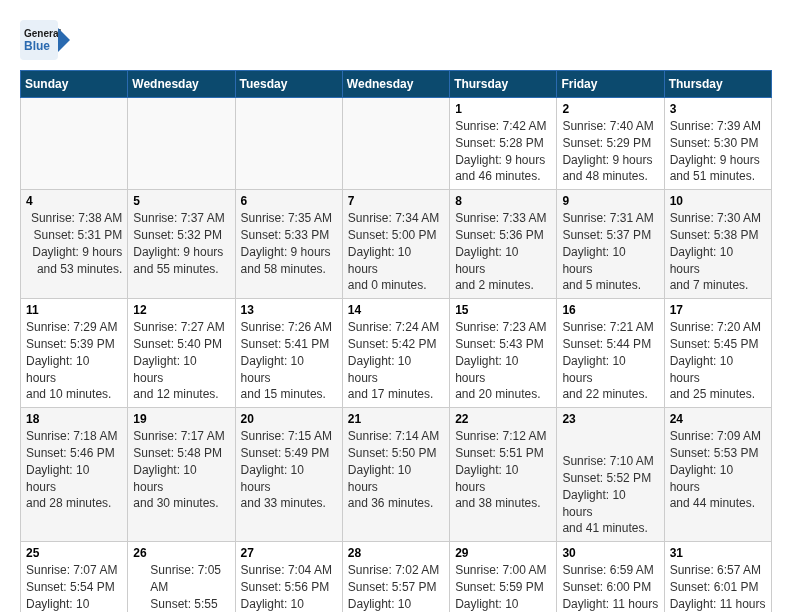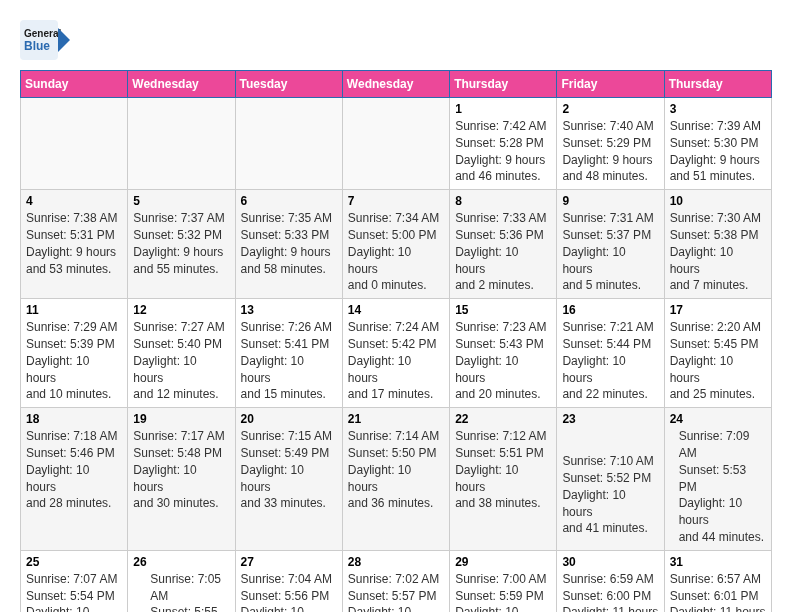--- a/index.html
+++ b/index.html
@@ -34,21 +34,21 @@
       font-size: 16px;
       color: #333;
       margin-top: 2px;
     }
     .calendar {
       width: 100%;
       border-collapse: collapse;
       font-size: 11px;
     }
     .calendar th {
-      background-color: #ec4899;
+      background-color: #0c4a6e;
       color: #fff;
       padding: 6px 4px;
       text-align: left;
       font-size: 12px;
       font-weight: bold;
       border: 1px solid #2a6ab0;
     }
     .calendar td {
       border: 1px solid #ccc;
       vertical-align: top;
@@ -133,21 +133,21 @@
           <span class="day-number">3</span>
           <div class="day-info" style="white-space: pre-line;">Sunrise: 7:39 AM
 Sunset: 5:30 PM
 Daylight: 9 hours
 and 51 minutes.</div>
         </td>
       </tr>
       <tr>
         <td>
           <span class="day-number">4</span>
-          <div class="day-info" style="white-space: pre-line;">Sunrise: 7:38 AM
+          <div class="day-info" style="white-space: pre-line; text-align: right;">Sunrise: 7:38 AM
 Sunset: 5:31 PM
 Daylight: 9 hours
 and 53 minutes.</div>
         </td>
         <td>
           <span class="day-number">5</span>
           <div class="day-info" style="white-space: pre-line;">Sunrise: 7:37 AM
 Sunset: 5:32 PM
 Daylight: 9 hours
 and 55 minutes.</div>
@@ -226,21 +226,21 @@
         </td>
         <td>
           <span class="day-number">16</span>
           <div class="day-info" style="white-space: pre-line;">Sunrise: 7:21 AM
 Sunset: 5:44 PM
 Daylight: 10 hours
 and 22 minutes.</div>
         </td>
         <td>
           <span class="day-number">17</span>
-          <div class="day-info" style="white-space: pre-line;">Sunrise: 2:20 AM
+          <div class="day-info" style="white-space: pre-line;">Sunrise: 7:20 AM
 Sunset: 5:45 PM
 Daylight: 10 hours
 and 25 minutes.</div>
         </td>
       </tr>
       <tr>
         <td>
           <span class="day-number">18</span>
           <div class="day-info" style="white-space: pre-line;">Sunrise: 7:18 AM
 Sunset: 5:46 PM
@@ -277,21 +277,21 @@
         </td>
         <td>
           <span class="day-number">23</span>
           <div class="day-info" style="white-space: pre-line; margin-top: 27px;">Sunrise: 7:10 AM
 Sunset: 5:52 PM
 Daylight: 10 hours
 and 41 minutes.</div>
         </td>
         <td>
           <span class="day-number">24</span>
-          <div class="day-info" style="white-space: pre-line; margin-left: 9px;">Sunrise: 7:09 AM
+          <div class="day-info" style="white-space: pre-line;">Sunrise: 7:09 AM
 Sunset: 5:53 PM
 Daylight: 10 hours
 and 44 minutes.</div>
         </td>
       </tr>
       <tr>
         <td>
           <span class="day-number">25</span>
           <div class="day-info" style="white-space: pre-line;">Sunrise: 7:07 AM
 Sunset: 5:54 PM

